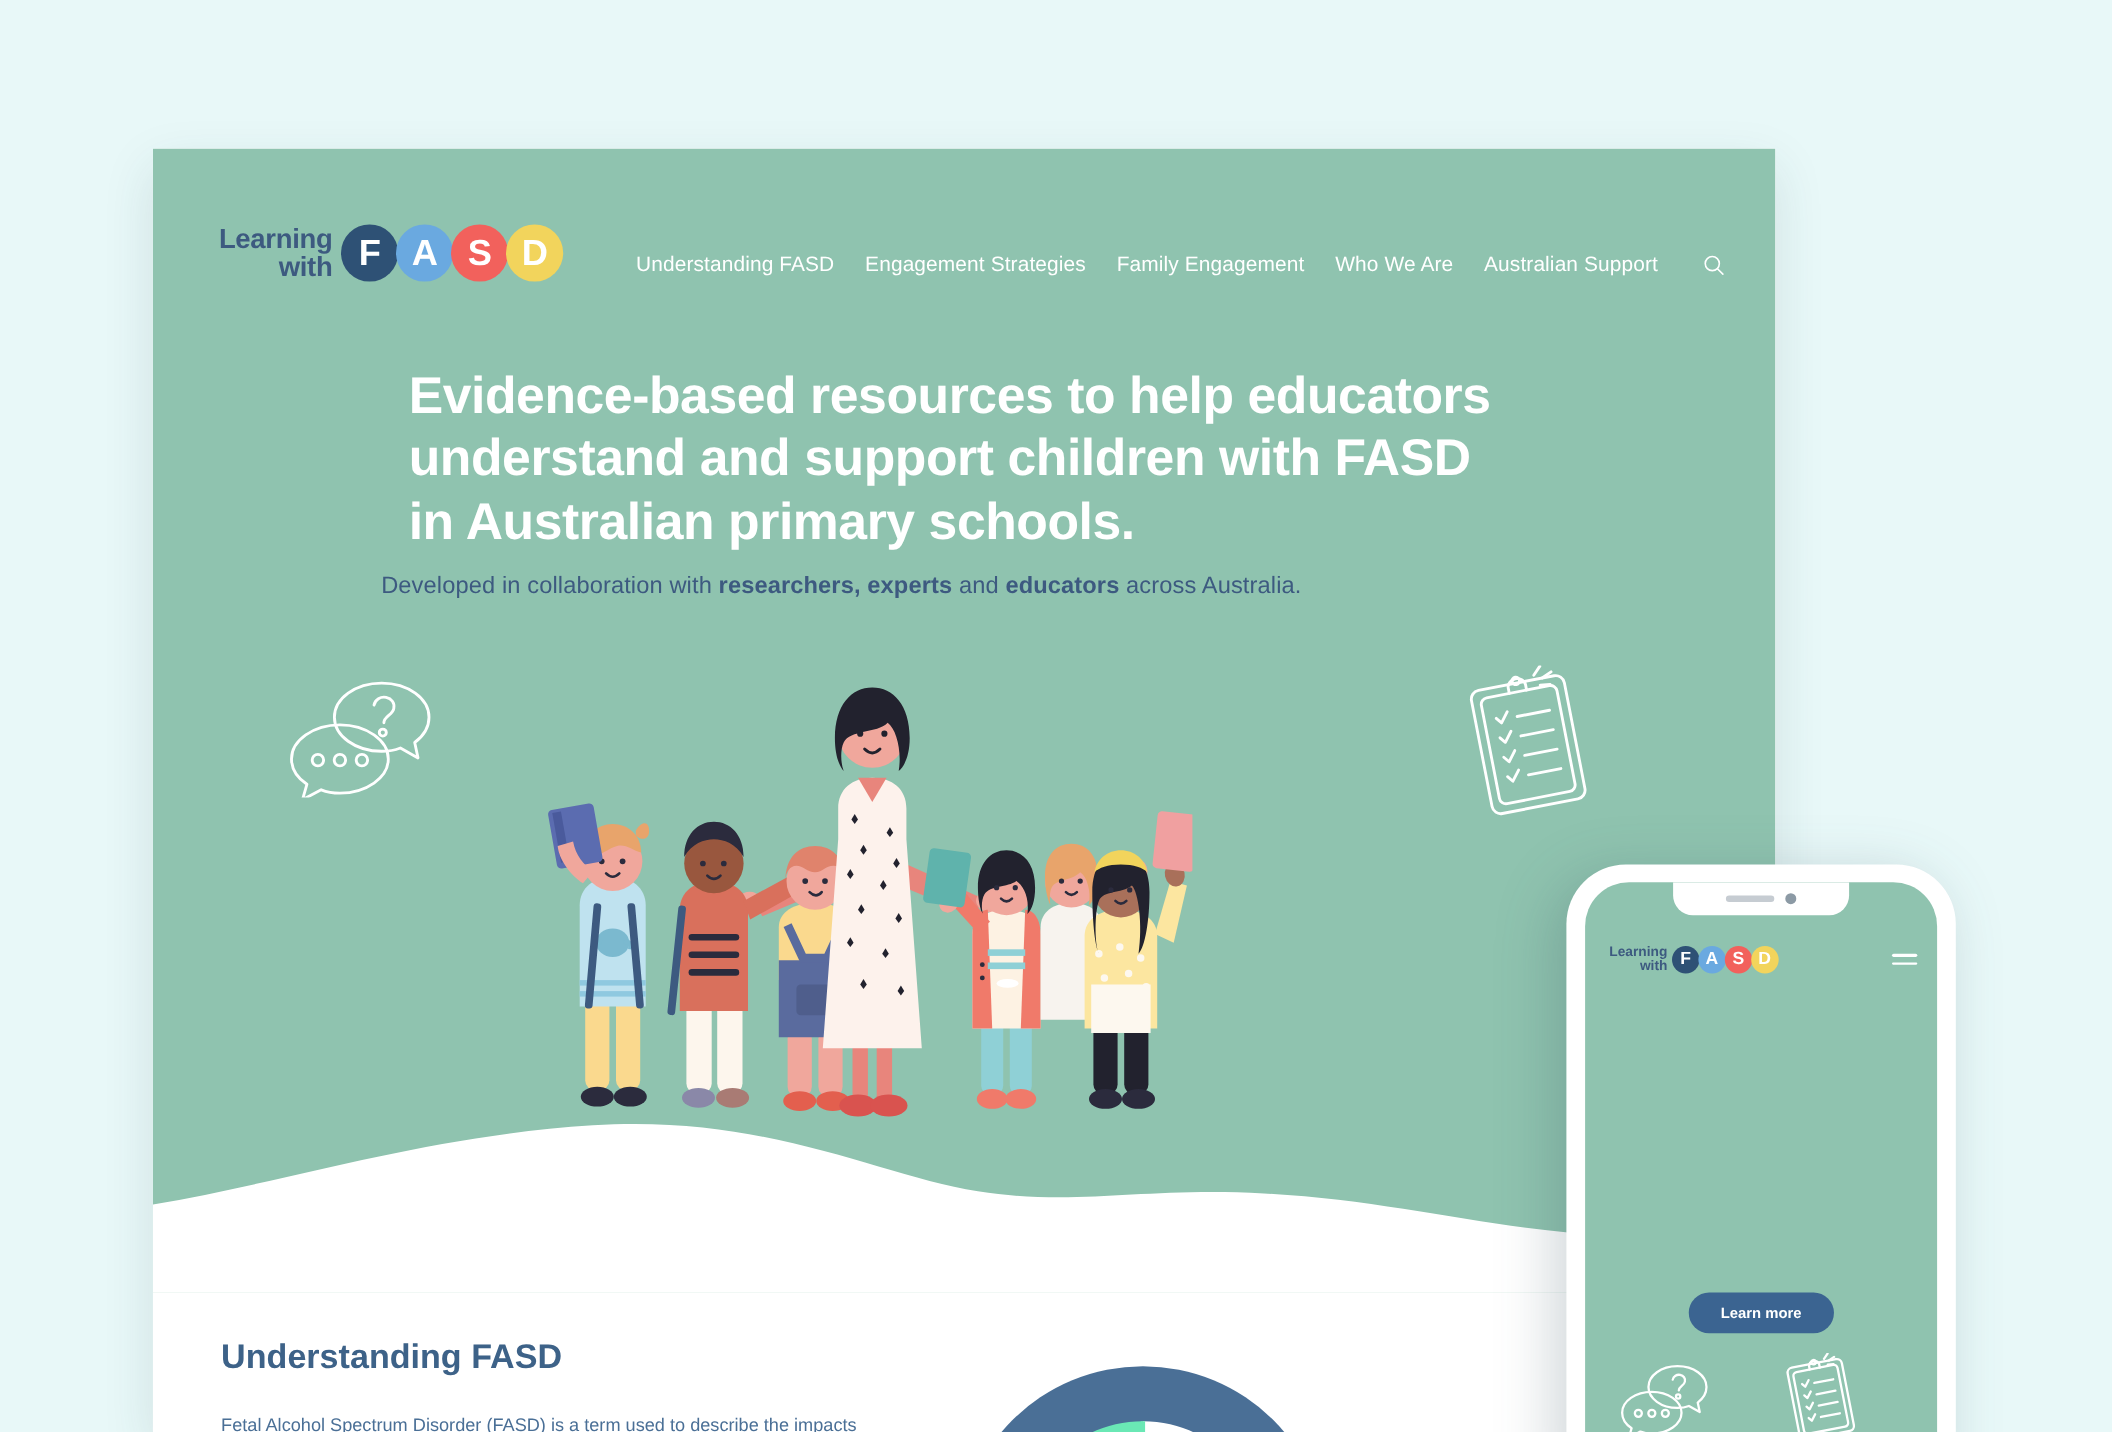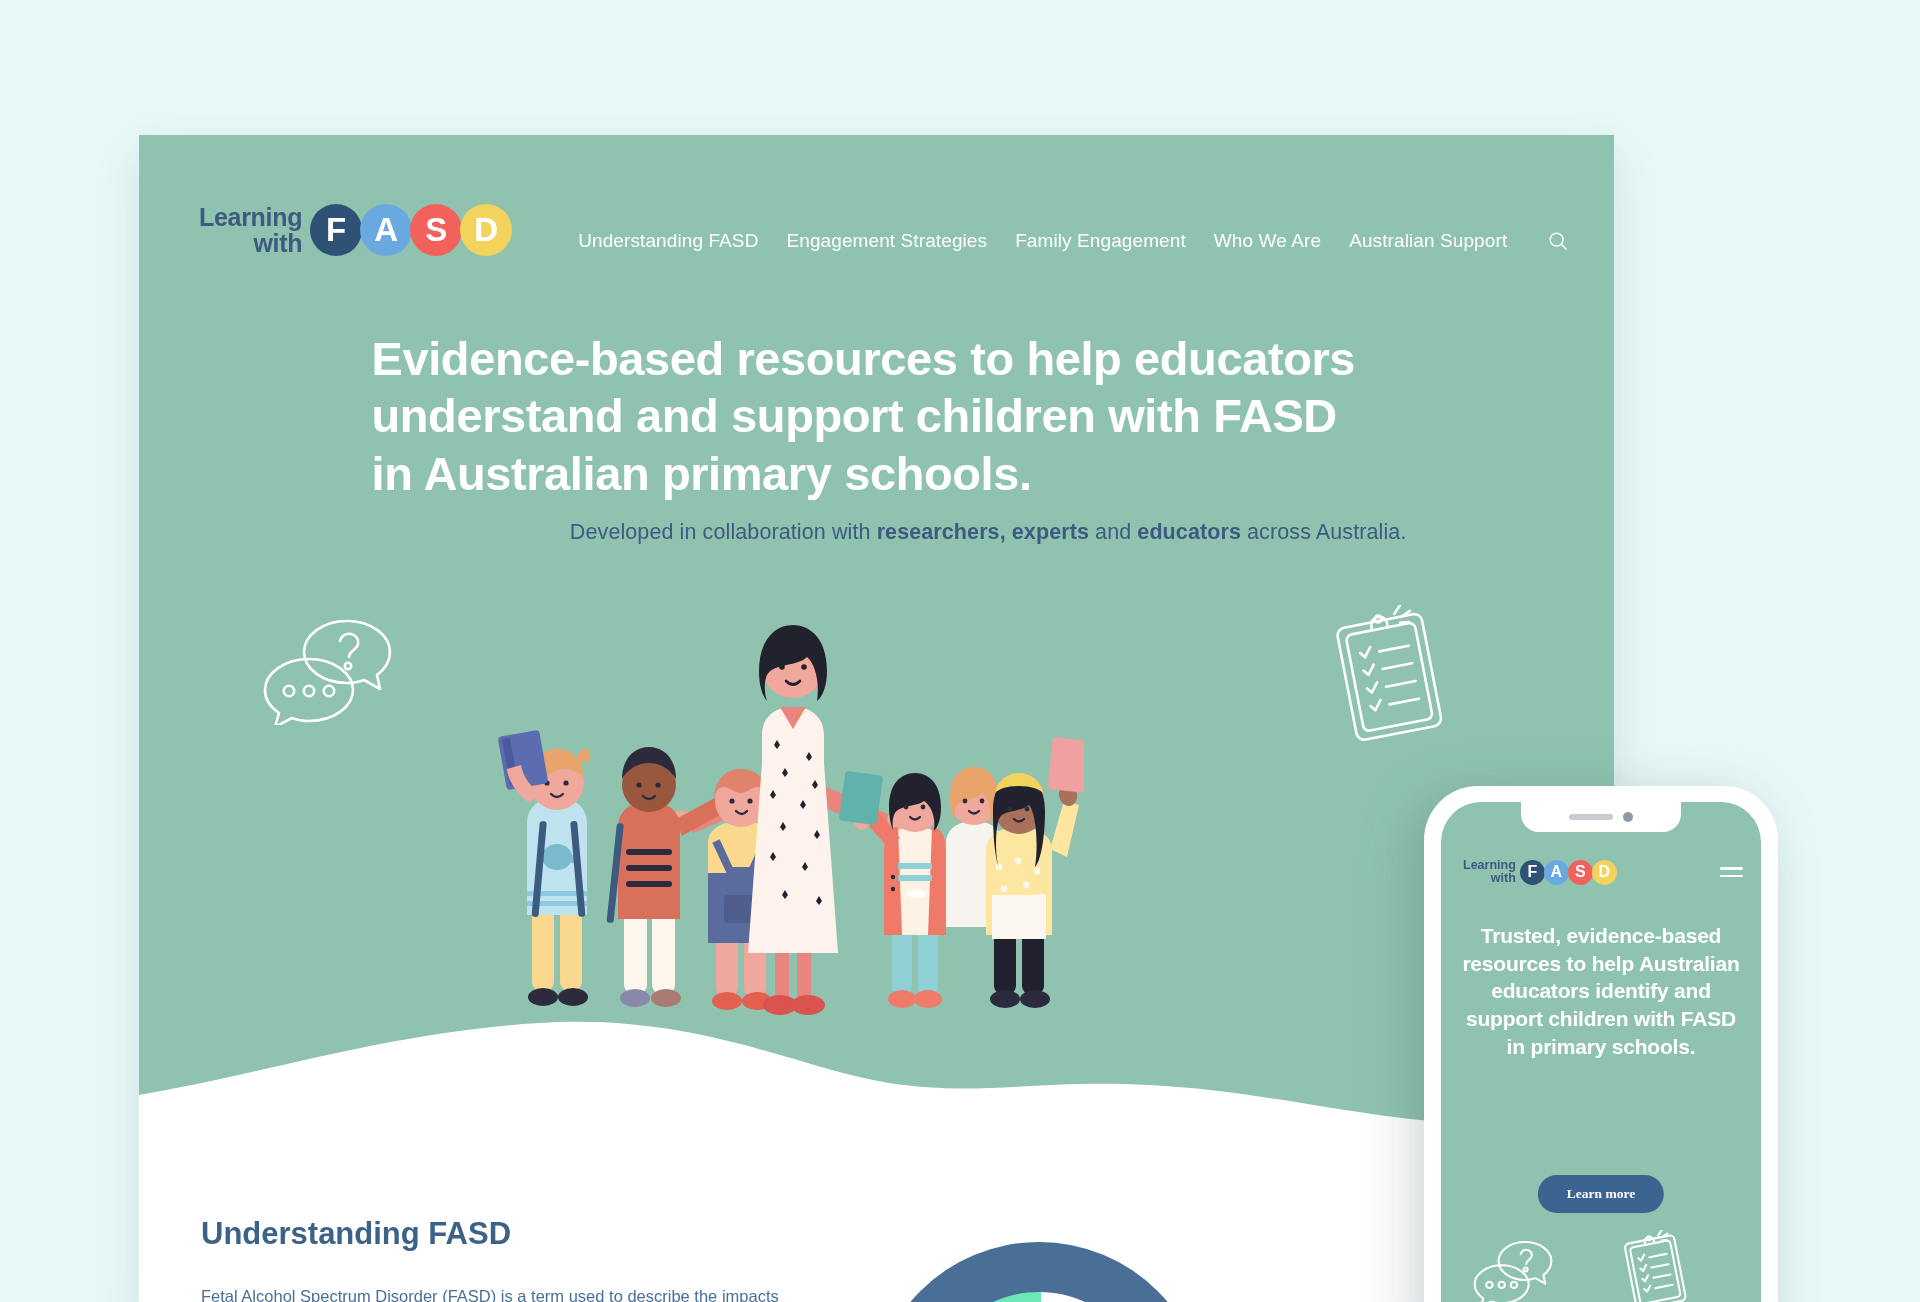--- a/index.html
+++ b/index.html
@@ -62,21 +62,21 @@
 
   
   #hero-title{
     position:absolute; left:50%; transform:translateX(-50%);
     top:195px; width:1010px; 
     color:#ffffff; font-weight:bold; font-size:47px; line-height:1.22;
     letter-spacing:-.4px;
   }
   #hero-sub{
     position:absolute; left:50%; transform:translateX(-50%);
-    top:385px; width:1060px; text-align:right;
+    top:385px; width:1060px; text-align:left;
     color:#3d5a80; font-size:21.5px; letter-spacing:.1px;
   }
   #hero-sub b{ font-weight:bold; }
 
   
   #doodle-speech{ position:absolute; left:120px; top:480px; }
   #doodle-clipboard{ position:absolute; left:1195px; top:470px; }
 
   
   #hero-illustration{ position:absolute; left:355px; top:470px; }
@@ -140,21 +140,21 @@
   #phone-title{
     position:absolute; left:14px; right:14px; top:120px;
     text-align:center; color:#ffffff;
     font-weight:bold; font-size:21px; line-height:1.32;
     letter-spacing:-.2px;
   }
   #phone-cta{
     position:absolute; left:50%; transform:translateX(-50%); top:373px;
     background:#3b6491; color:#fff; border:none;
     padding:11px 29px; border-radius:22px;
-    font-family:Liberation Serif, serif; font-size:13.5px; font-weight:bold;
+    font-family:Liberation Sans, sans-serif; font-size:13.5px; font-weight:bold;
     cursor:pointer; white-space:nowrap;
   }
   #phone-doodle-speech{ position:absolute; left:30px; top:435px; }
   #phone-doodle-clipboard{ position:absolute; left:182px; top:428px; }
 </style>
 </head>
 <body>
 
 <div id="desktop-mockup">
 
@@ -438,21 +438,20 @@
           <span class="phone-dot" style="background:#f2615c">S</span>
           <span class="phone-dot" style="background:#f2d45c">D</span>
         </div>
       </a>
       <div id="hamburger-button">
         <span></span>
         <span></span>
       </div>
     </div>
 
-    <h2 id="phone-title">Trusted, evidence-based resources to help Australian educators identify and support children with FASD in primary schools.</h2>
 
     <button id="phone-cta">Learn more</button>
 
     <div id="phone-doodle-speech">
       <svg width="92" height="70" viewBox="0 0 150 110" fill="none" stroke="#ffffff" stroke-width="3.4" stroke-linecap="round" stroke-linejoin="round">
         <path d="M88 6c-24 0-43 14-43 31s19 31 43 31c6 0 12-1 17-3l16 9-3-14c8-6 13-14 13-23 0-17-19-31-43-31z"></path>
         <path d="M50 44c-24 0-44 14-44 31 0 9 5 17 14 23l-4 14 17-9c5 2 11 3 17 3 24 0 44-14 44-31S74 44 50 44z"></path>
         <path d="M81 26c1-5 6-8 11-7 5 1 8 5 7 10-1 6-9 7-9 13"></path>
         <circle cx="89" cy="51" r="3.2"></circle>
         <circle cx="30" cy="76" r="5.2"></circle>

